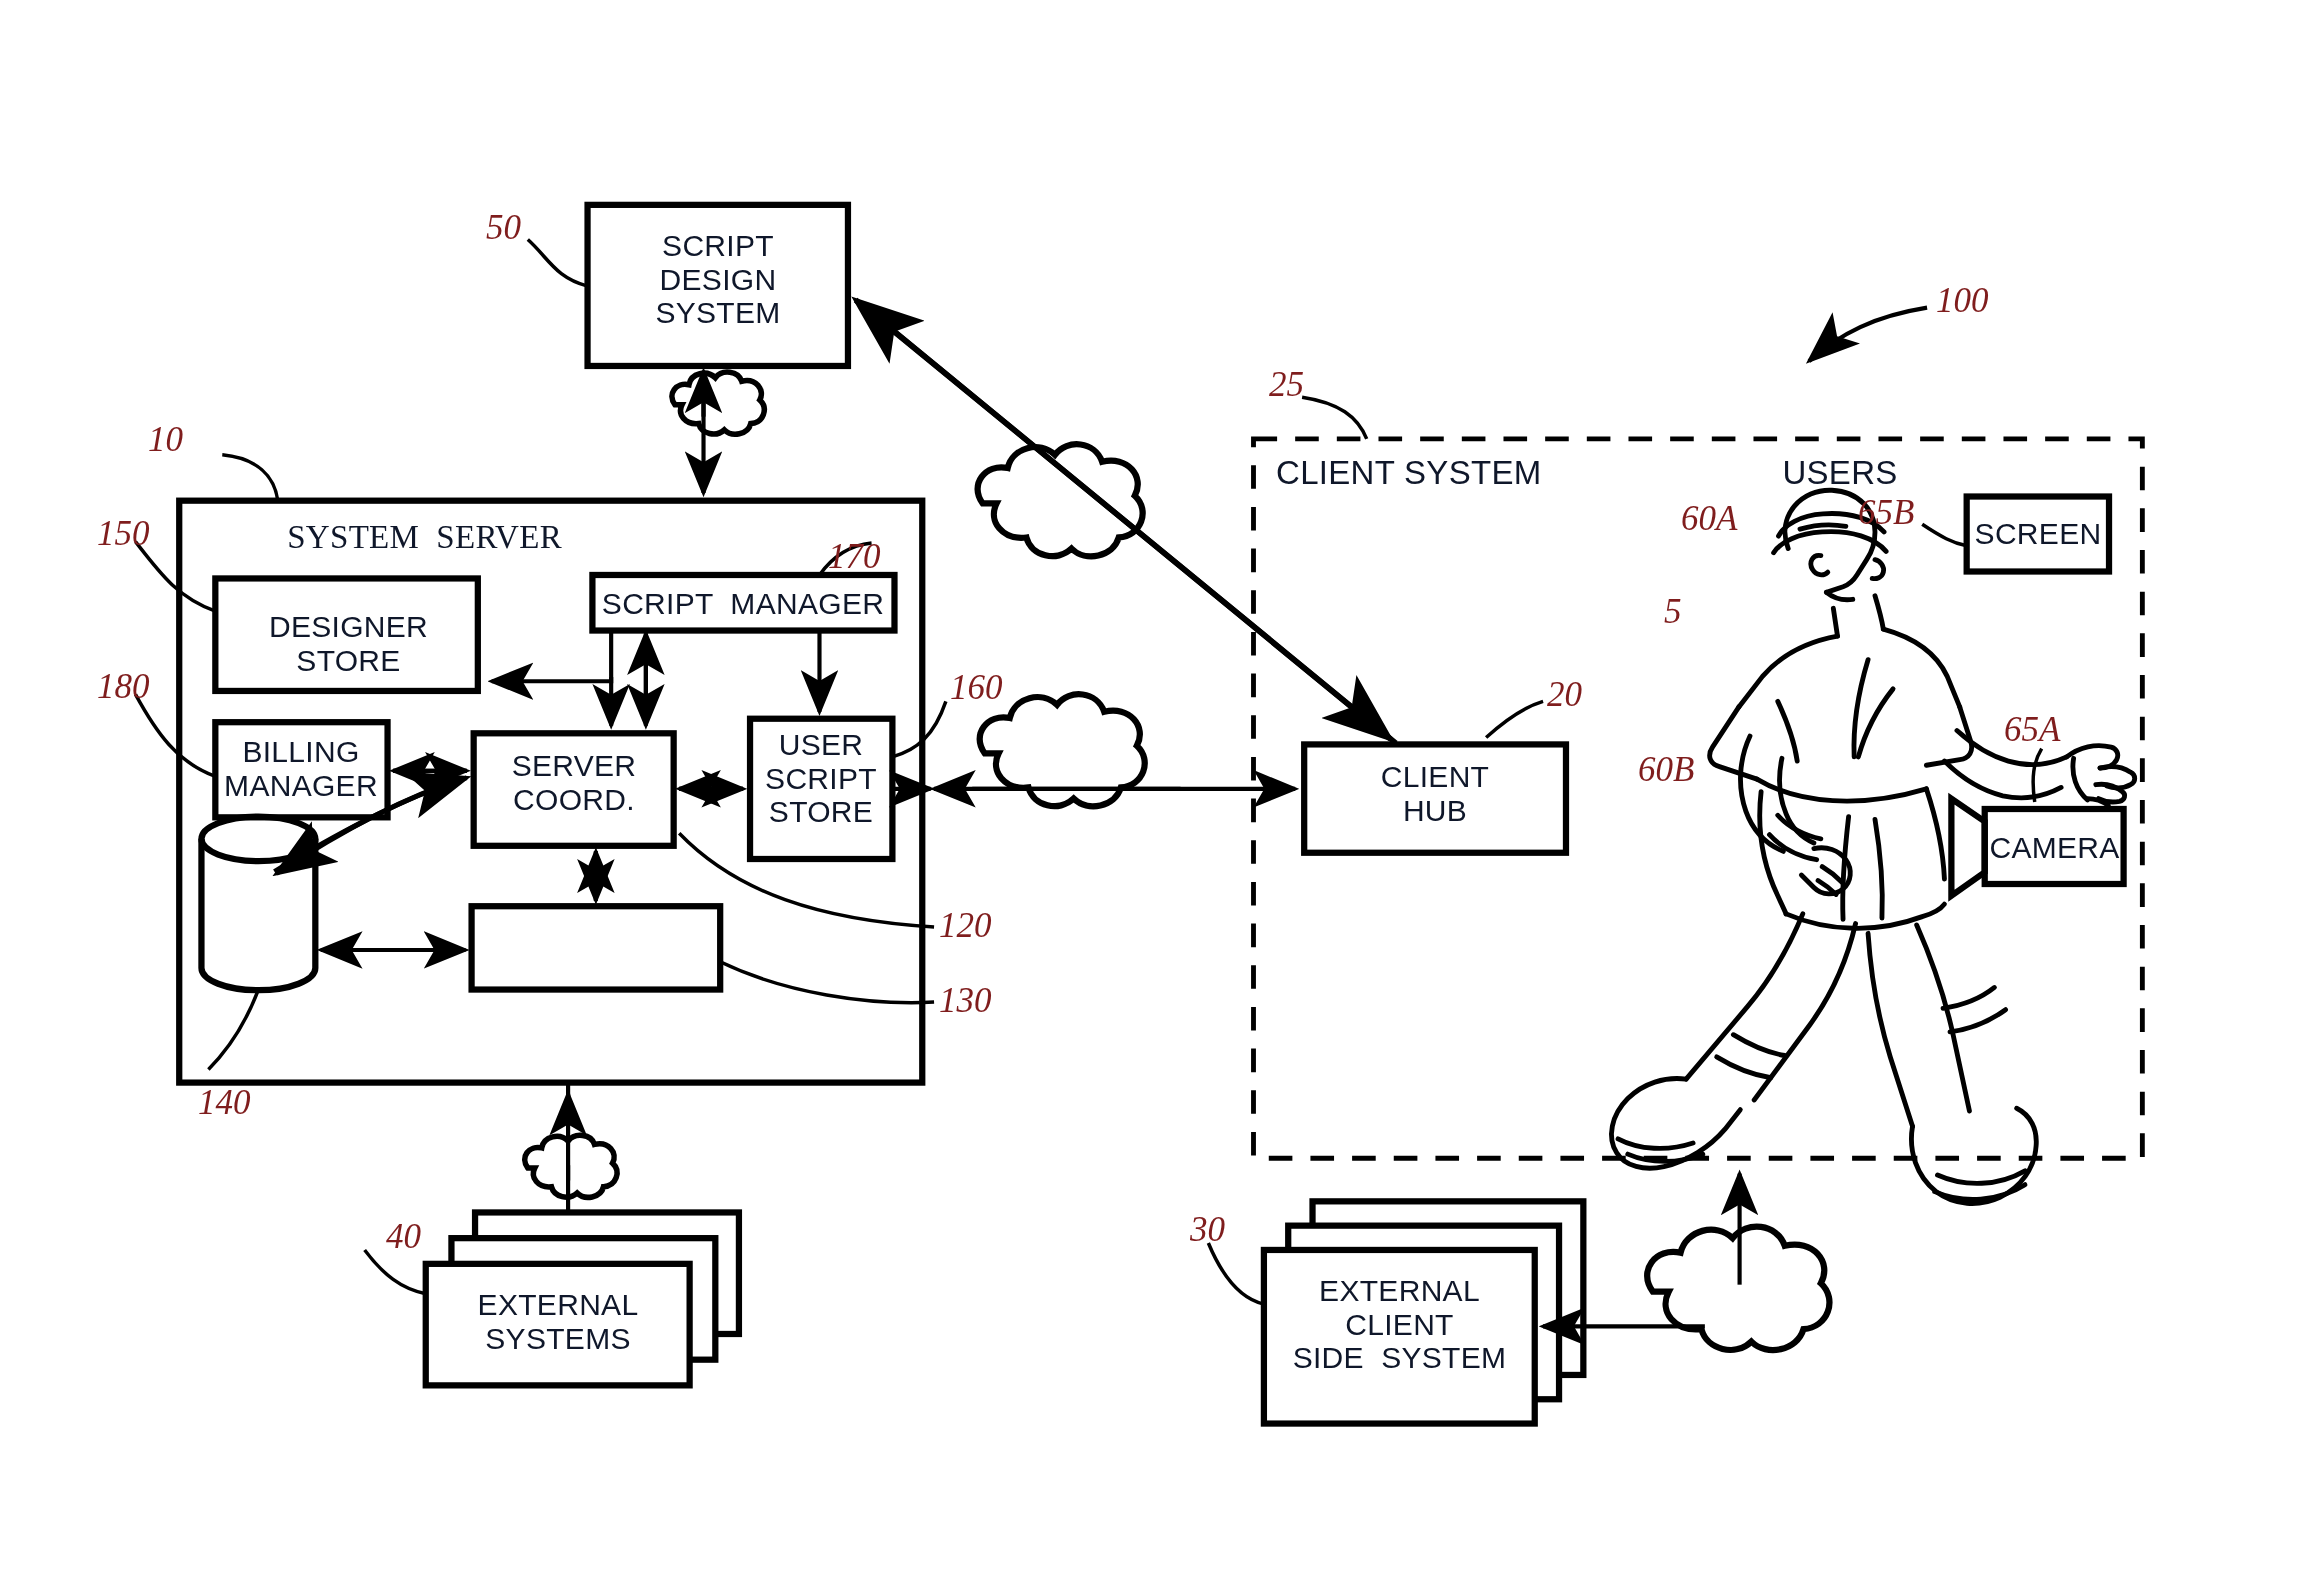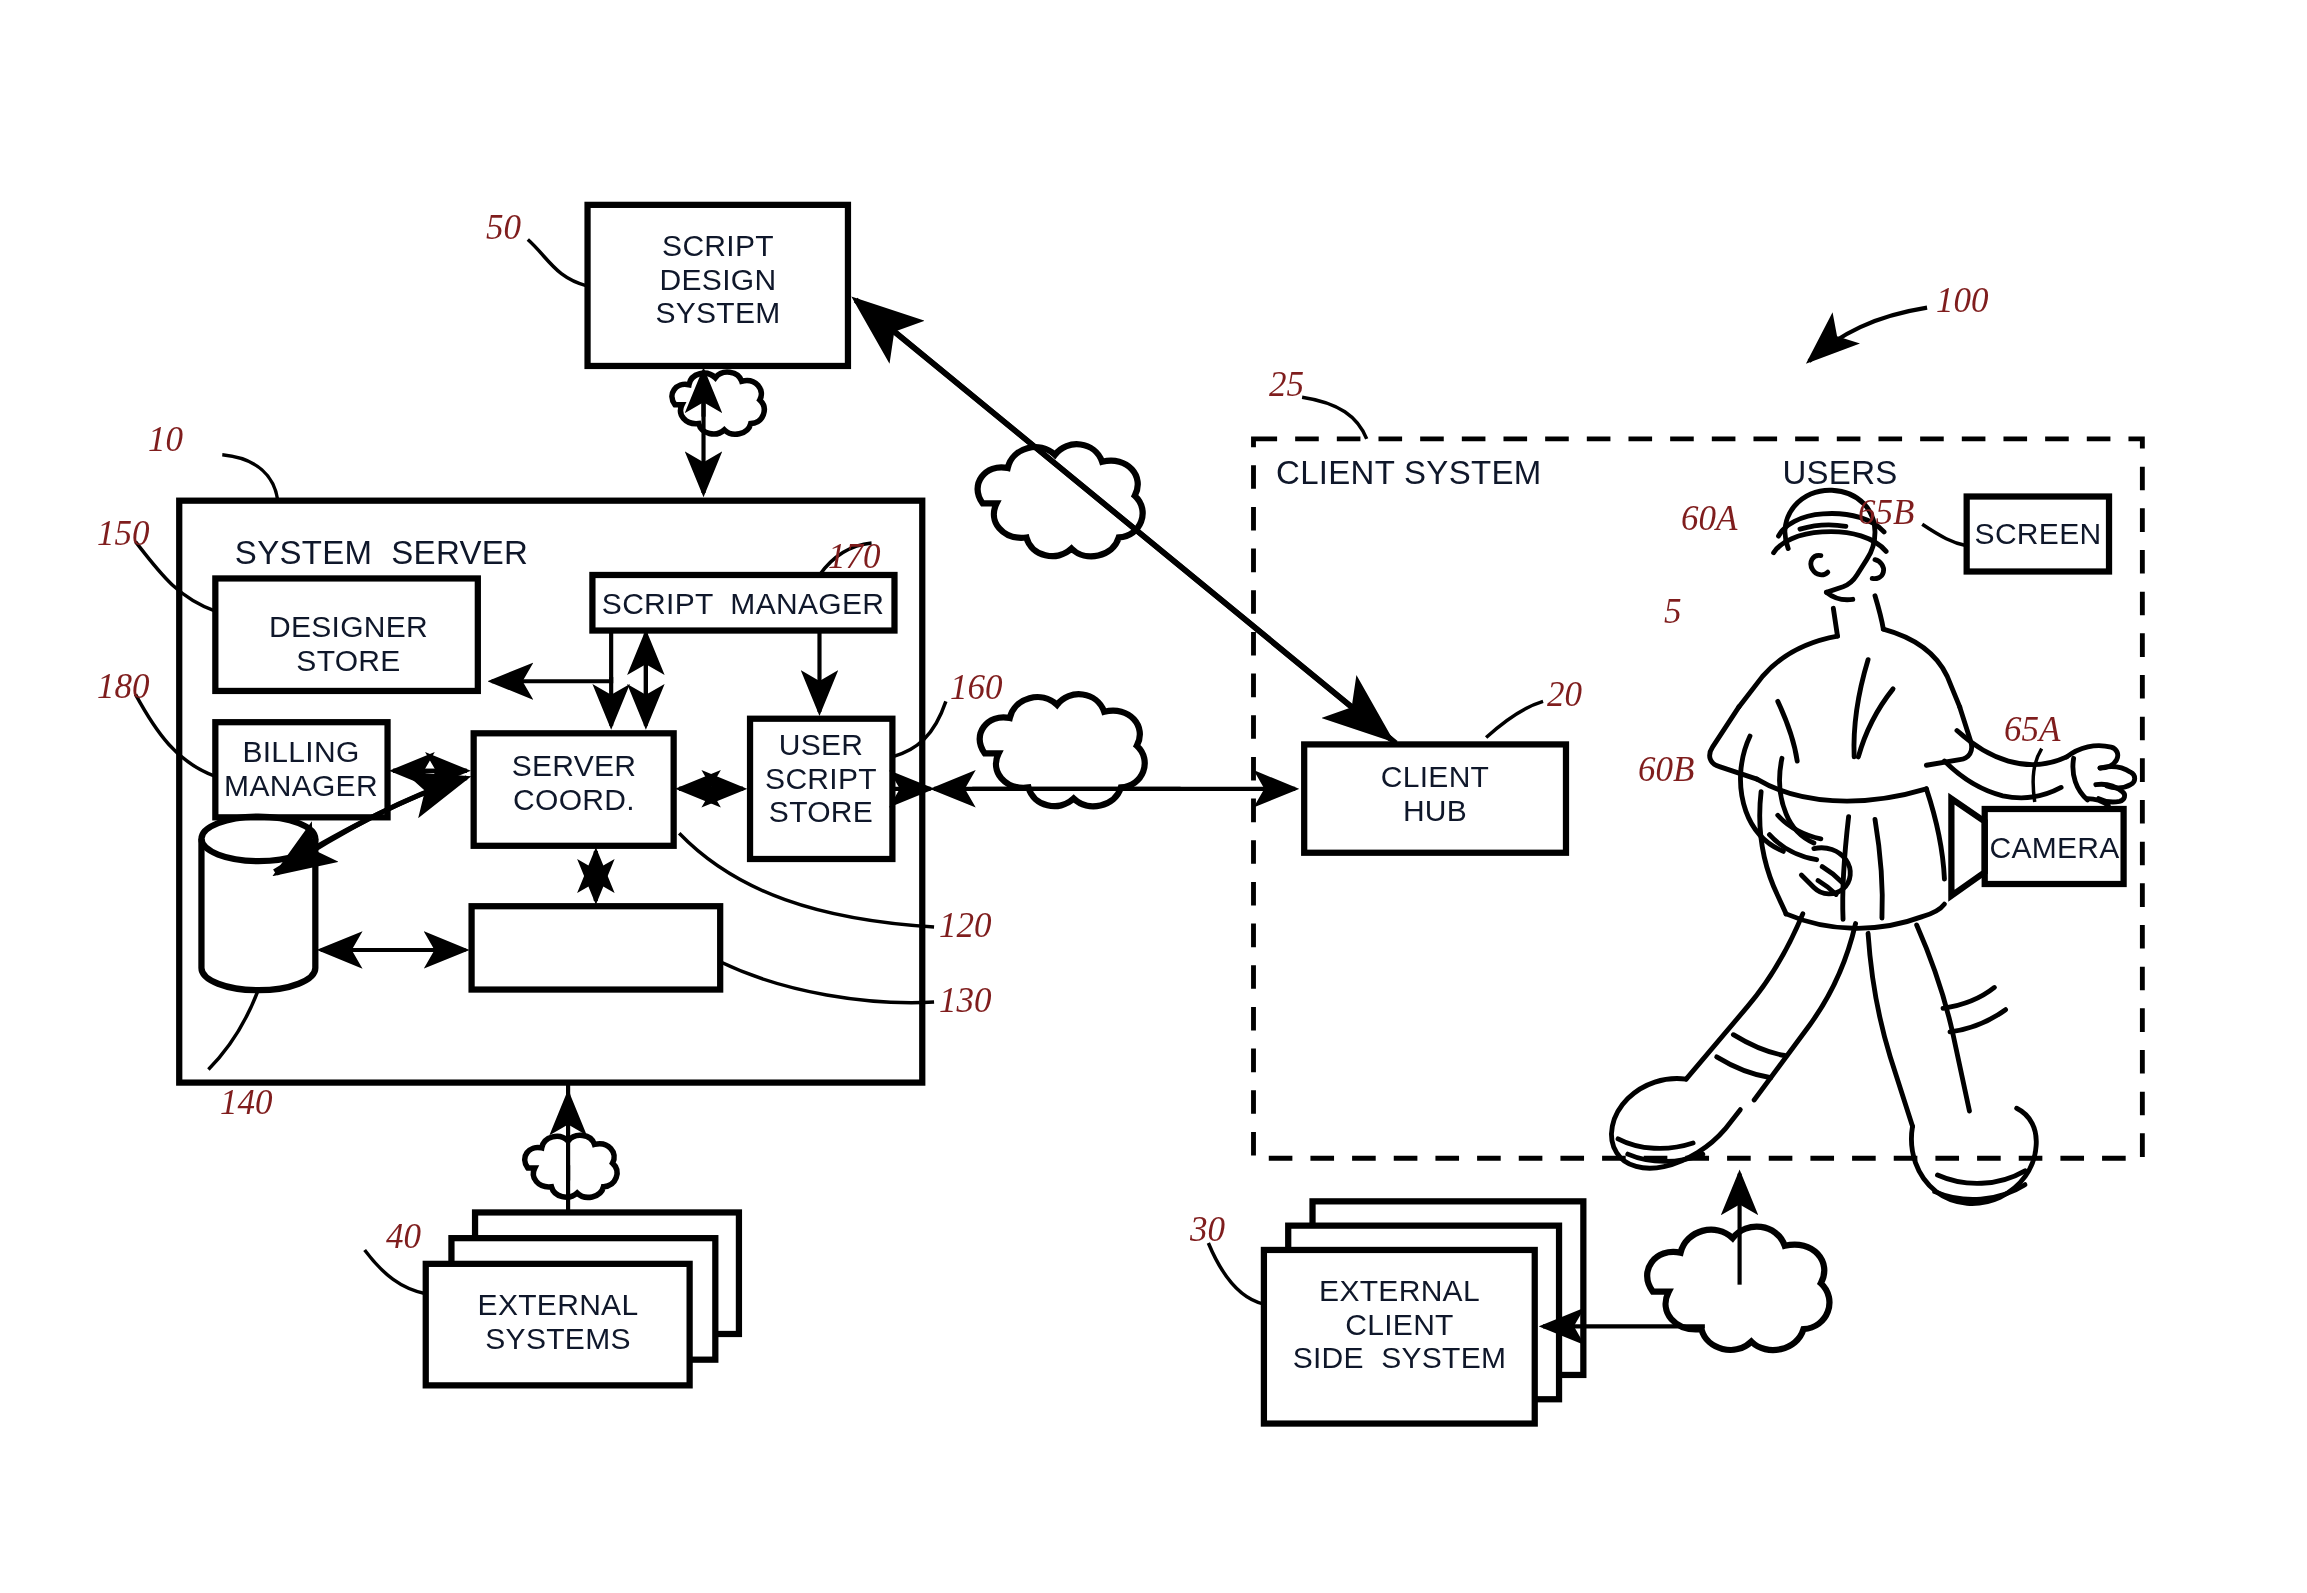--- a/index.html
+++ b/index.html
@@ -260,21 +260,21 @@
       </g>
 
     </g>
   </svg>
 
   <div class="lbl boxlabel" style="left:588px;top:229px;width:260px;">SCRIPT
 DESIGN
 SYSTEM</div>
   <div class="refnum" style="left:486px;top:208px;">50</div>
 
-  <div class="lbl biglabel" style="left:201px;top:535px;width:361px;text-align:center;">SYSTEM  SERVER</div>
+  <div class="lbl biglabel" style="left:201px;top:519px;width:361px;text-align:right;font-family:Liberation Serif, serif;">SYSTEM  SERVER</div>
   <div class="refnum" style="left:148px;top:420px;text-align:center;">10</div>
 
   <div class="lbl boxlabel" style="left:217px;top:594px;width:263px;margin-top:16px;">DESIGNER
 STORE</div>
   <div class="refnum" style="left:97px;top:514px;">150</div>
 
   <div class="lbl boxlabel" style="left:215px;top:735px;width:172px;">BILLING
 MANAGER</div>
   <div class="refnum" style="left:97px;top:667px;">180</div>
 
@@ -285,21 +285,21 @@
 COORD.</div>
   <div class="refnum" style="left:939px;top:906px;">120</div>
 
   <div class="lbl boxlabel" style="left:750px;top:728px;width:142px;">USER
 SCRIPT
 STORE</div>
   <div class="refnum" style="left:950px;top:668px;">160</div>
 
   <div class="refnum" style="left:939px;top:981px;">130</div>
 
-  <div class="refnum" style="left:198px;top:1083px;margin-left:22px;">140</div>
+  <div class="refnum" style="left:198px;top:1083px;">140</div>
 
   <div class="lbl boxlabel" style="left:426px;top:1288px;width:264px;">EXTERNAL
 SYSTEMS</div>
   <div class="refnum" style="left:347px;top:1217px;margin-left:39px;">40</div>
 
   <div class="lbl biglabel" style="left:1276px;top:455px;width:319px;text-align:left;">CLIENT SYSTEM</div>
   <div class="refnum" style="left:1269px;top:365px;">25</div>
 
   <div class="lbl boxlabel" style="left:1304px;top:760px;width:262px;">CLIENT
 HUB</div>

